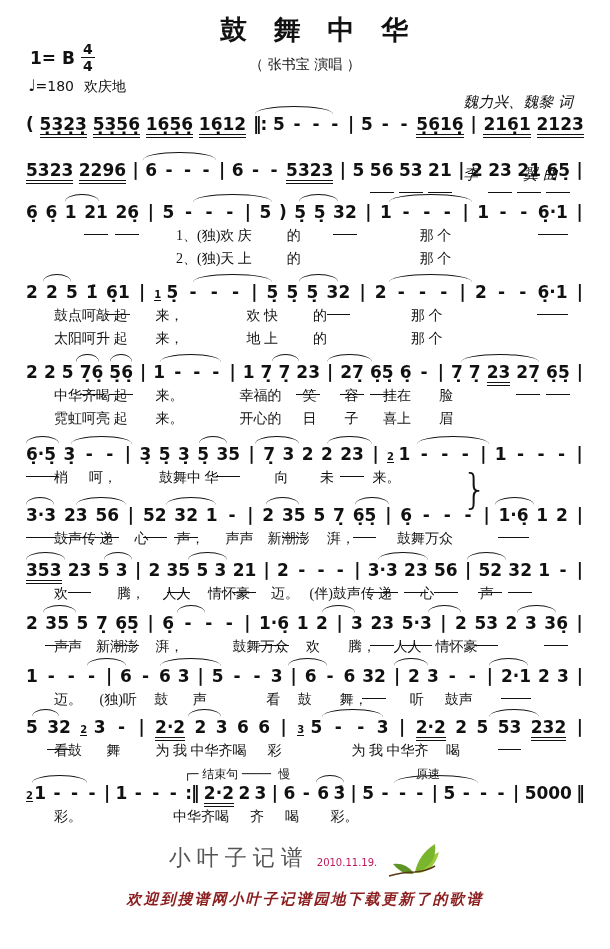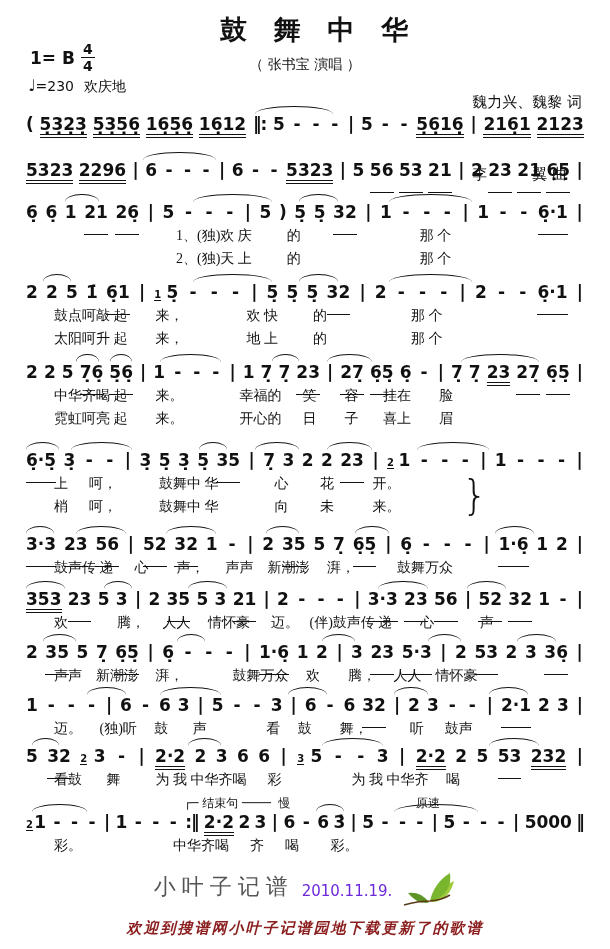--- a/index.html
+++ b/index.html
@@ -10,21 +10,21 @@
   .header{position:relative;height:104px;}
   .key-block{position:absolute;left:30px;top:42px;font-size:17px;font-weight:bold;display:flex;align-items:center;gap:6px;}
   .meter{display:inline-flex;flex-direction:column;align-items:center;line-height:1;font-size:14px;font-weight:bold;}
   .meter .num{border-bottom:1.5px solid #111;padding:0 2px 1px;}
   .meter .den{padding-top:1px;}
   .tempo-block{position:absolute;left:28px;top:76px;font-size:14px;}
   .tempo-note{font-family:"DejaVu Sans",sans-serif;font-size:16px;}
   .mood{margin-left:10px;}
   .title{position:absolute;left:8px;right:0;top:12px;text-align:center;font-size:27px;font-weight:bold;letter-spacing:10px;font-family:"Liberation Serif","DejaVu Serif",serif;padding-left:20px;}
   .subtitle{position:absolute;left:0;right:0;top:56px;text-align:center;font-size:14px;}
-  .credits{position:absolute;right:28px;top:42px;text-align:left;font-size:15px;line-height:24px;white-space:pre;}
+  .credits{position:absolute;right:37px;top:42px;text-align:left;font-size:15px;line-height:24px;white-space:pre;font-style:italic;}
 
   
   .score{margin:0 26px;}
   .line-block{position:relative;}
   .notes-row{position:relative;display:flex;justify-content:space-between;align-items:baseline;height:22px;font-weight:bold;font-size:17px;}
   .tok{white-space:pre;}
   .u1{border-bottom:1.5px solid #111;padding-bottom:12px;}
   .u2{border-bottom:4px double #111;}
   .grace{font-size:10px;vertical-align:7px;border-bottom:1px solid #111;margin-right:-3px;}
   .dash{padding:0 3px;}
@@ -33,48 +33,48 @@
   .tie{position:absolute;top:-8px;height:7px;border-top:1.5px solid #111;border-radius:50% 50% 0 0/100% 100% 0 0;}
   .lyrics-wrap{position:relative;}
   .lyric{white-space:pre;font-size:14px;line-height:23px;height:23px;padding-left:28px;font-family:"Liberation Serif","DejaVu Serif",serif;}
   .lyric.verse{padding-left:150px;font-family:Liberation Serif, serif;}
   .brace{position:absolute;left:436px;top:0;font-size:40px;font-weight:100;line-height:46px;font-family:"DejaVu Sans",sans-serif;}
   .ann-row{position:relative;height:17px;font-size:12px;}
   .ann{position:absolute;bottom:0;white-space:pre;}
   .ann-ending{left:158px;}
   .ann-atempo{left:390px;}
   .lb0{margin-top:10px}.lb1{margin-top:24px}.lb2{margin-top:20px}
-  .lb3{margin-top:12px}.lb4{margin-top:12px}.lb5{margin-top:20px}
+  .lb3{margin-top:12px}.lb4{margin-top:12px}.lb5{margin-top:14px}
   .lb6{margin-top:16px}.lb7{margin-top:10px}.lb8{margin-top:8px}
   .lb9{margin-top:8px}.lb10{margin-top:6px}.lb11{margin-top:4px}
 
   
   .footer{margin-top:10px;text-align:center;}
   .credit-row{display:flex;align-items:center;justify-content:center;gap:8px;}
   .credit{font-size:22px;letter-spacing:6px;color:#555;font-family:"Liberation Serif","DejaVu Serif",serif;}
-  .date{font-size:15px;color:#6d28d9;margin-top:8px;}
+  .date{font-size:10px;color:#be185d;margin-top:8px;}
   .leaf{width:56px;height:40px;}
   .promo{margin-top:12px;font-size:15px;font-weight:bold;font-style:italic;letter-spacing:2px;color:#8b1e1e;font-family:"Liberation Serif","DejaVu Serif",serif;}
 </style>
 </head>
 <body>
 
 <div class="page">
 
   <div class="header">
     <div class="key-block">
       <span>1=</span>
       <span>B</span>
       <span class="meter">
         <span class="num">4</span>
         <span class="den">4</span>
       </span>
     </div>
     <div class="tempo-block">
-      <span class="tempo-note">♩</span><span>=230</span><span class="mood">欢庆地</span>
+      <span class="tempo-note">♩</span><span>=180</span><span class="mood">欢庆地</span>
     </div>
     <div class="title">鼓 舞 中 华</div>
     <div class="subtitle">（ 张书宝 演唱 ）</div>
     <div class="credits">
       <div>魏力兴、魏黎 词</div>
       <div>李　　　翼 曲</div>
     </div>
   </div>
 
   <div class="score">
@@ -279,21 +279,20 @@
           <span class="tok dash">-</span>
           <span class="tok dash">-</span>
           <span class="tok bar">|</span>
           <span class="tok">1</span>
           <span class="tok dash">-</span>
           <span class="tok dash">-</span>
           <span class="tok dash">-</span>
           <span class="tok bar">|</span>
         </div>
         <div class="lyrics-wrap">
-          <div class="lyric">上      呵，            鼓舞中 华                心         花           开。</div>
           <div class="lyric">梢      呵，            鼓舞中 华                向         未           来。</div>
           <span class="brace">}</span>
         </div>
       </div>
       <div class="line-block lb6">
         <div class="notes-row">
           <i class="tie" style="left: 0%; width: 5%;"></i>
           <i class="tie" style="left: 9%; width: 9%;"></i>
           <i class="tie" style="left: 25%; width: 9%;"></i>
           <i class="tie" style="left: 43%; width: 6%;"></i>

